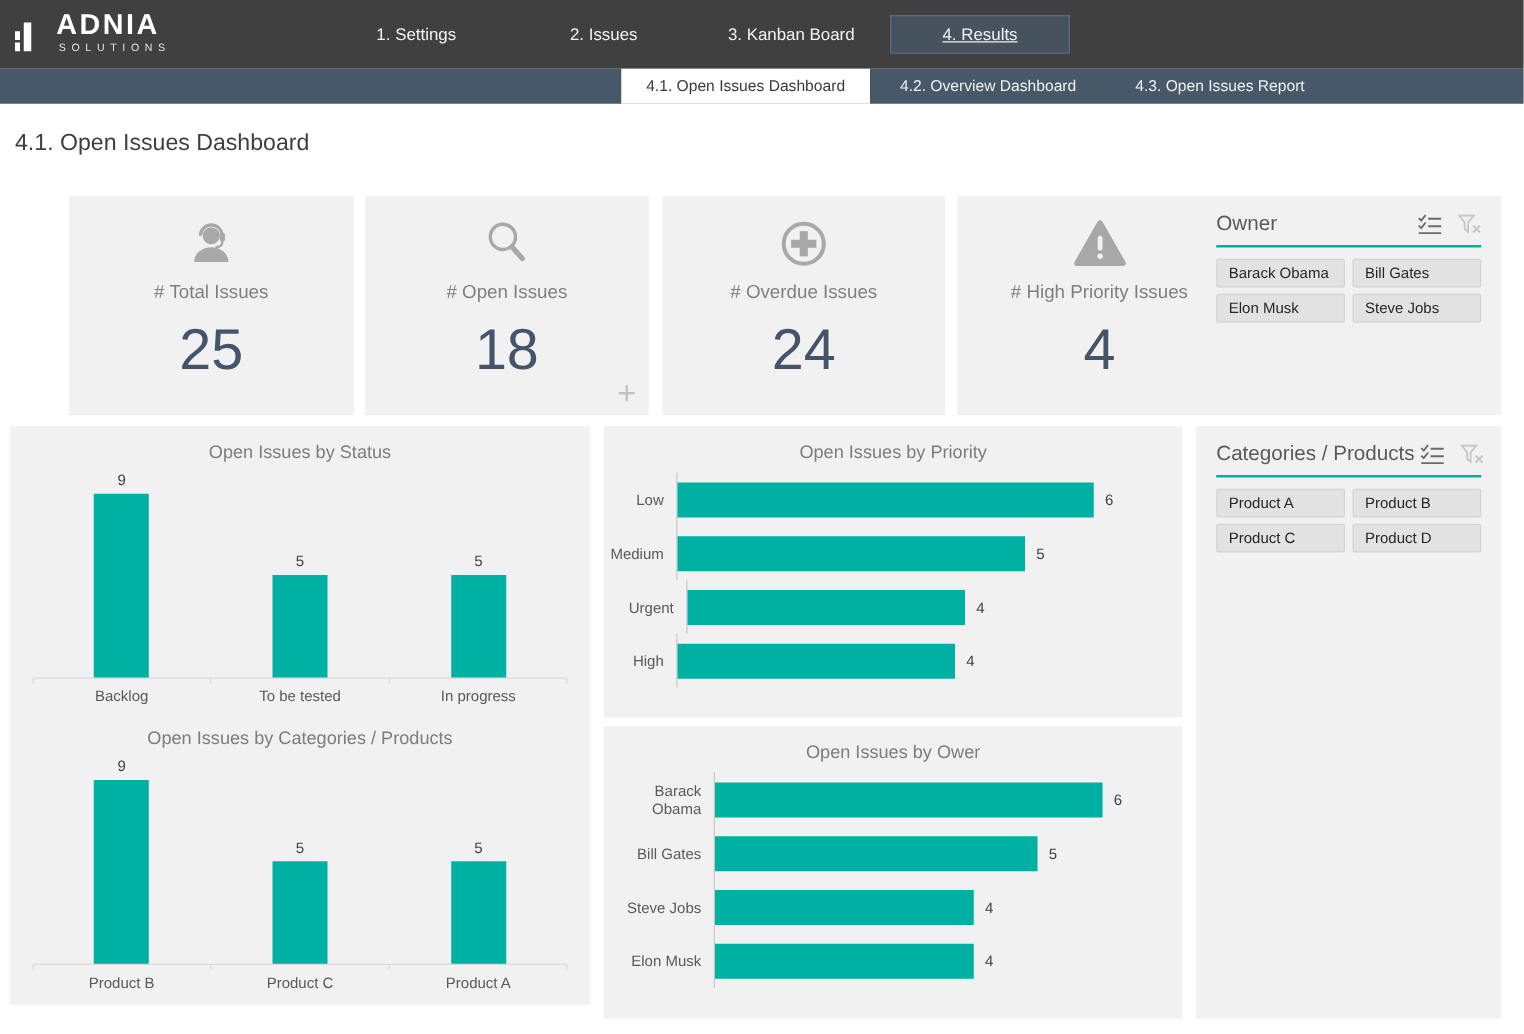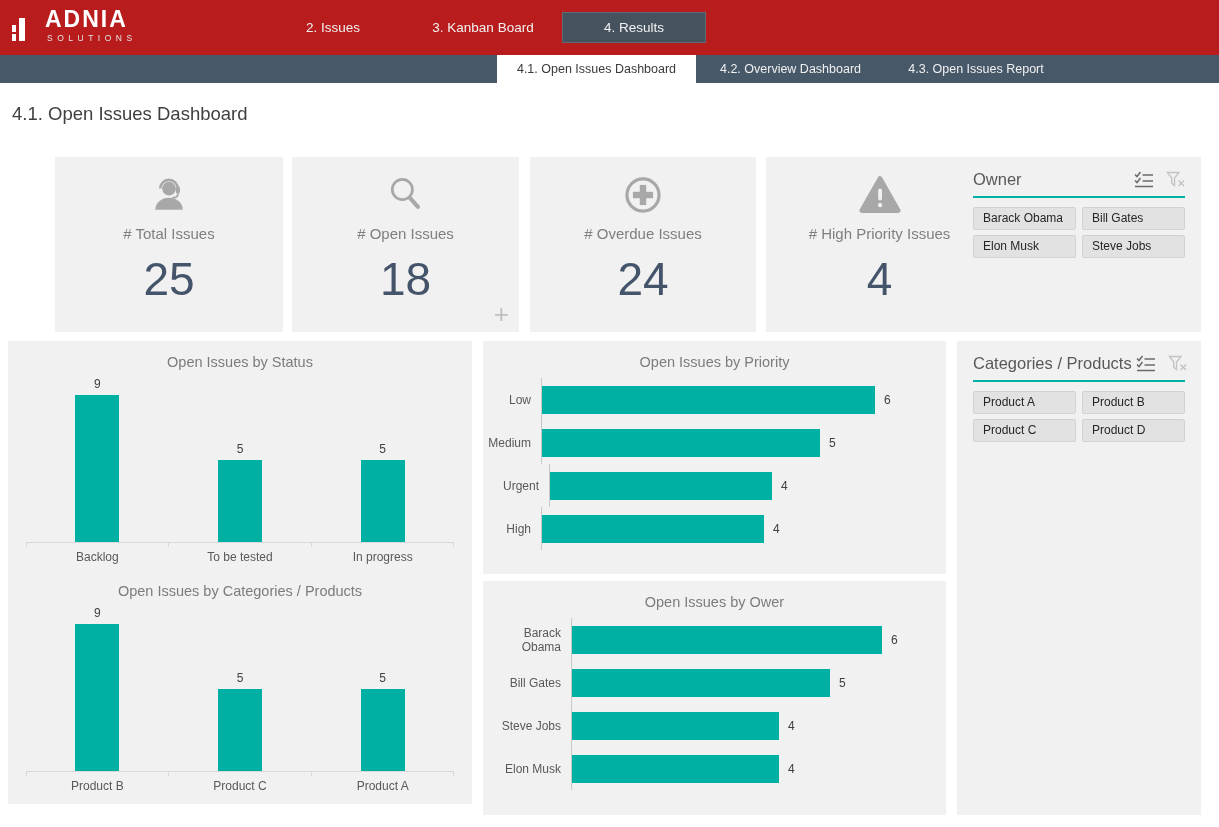--- a/index.html
+++ b/index.html
@@ -1,28 +1,28 @@
 <!DOCTYPE html>
 <html><head>
 <meta charset="utf-8">
 <style>
   * { margin:0; padding:0; box-sizing:border-box; }
   html,body { width:1219px; height:827px; background:#ffffff; overflow:hidden;
               font-family:"Liberation Sans", sans-serif; }
   body { position:relative; }
 
   
-  .topnav { position:absolute; left:0; top:0; width:1219px; height:55px; background:#b91c1c; }
+  .topnav { position:absolute; left:0; top:0; width:1219px; height:55px; background:#404040; }
   .logo { position:absolute; left:12px; top:7px; display:flex; align-items:flex-start; }
   .logo-icon { margin-top:6px; margin-right:7px; }
   .logo-text .brand { color:#ffffff; font-size:23px; font-weight:bold; letter-spacing:2px; line-height:24px; }
   .logo-text .sub { color:#e3e3e3; font-size:8.5px; letter-spacing:4.5px; margin-top:2px; margin-left:2px; }
   .mainnav { position:absolute; left:258px; top:0; height:55px; display:flex; }
   .nav-item { width:150px; text-align:center; line-height:55px; color:#f2f2f2; font-size:13.5px; cursor:pointer; }
-  .nav-item.active { line-height:29px; margin:12px 4px; width:144px; background:#46535F; border:1px solid #5d6a77; }
+  .nav-item.active { line-height:29px; margin:12px 4px; width:144px; background:#46535F; border:1px solid #5d6a77;text-decoration:underline; }
 
   
   .subnav { position:absolute; left:0; top:55px; width:1219px; height:28px; background:#475869; }
   .subtabs { position:absolute; left:497px; top:0; height:28px; display:flex; }
   .subtab { height:28px; line-height:28px; text-align:center; color:#f0f0f0; font-size:12.5px; cursor:pointer; }
   .subtab.active { background:#ffffff; color:#3a3a3a; }
 
   
   .page-title { position:absolute; left:12px; top:103px; font-size:18.5px; color:#3f3f3f; font-weight:400; }
 
@@ -78,20 +78,21 @@
       <rect x="0" y="12" width="4" height="7" fill="#ffffff"></rect>
       <rect x="0" y="21" width="4" height="7" fill="#ffffff"></rect>
       <rect x="7" y="5" width="6" height="23" fill="#ffffff"></rect>
     </svg>
     <div class="logo-text">
       <div class="brand">ADNIA</div>
       <div class="sub">SOLUTIONS</div>
     </div>
   </div>
   <nav class="mainnav">
+    <div class="nav-item">1. Settings</div>
     <div class="nav-item">2. Issues</div>
     <div class="nav-item">3. Kanban Board</div>
     <div class="nav-item active">4. Results</div>
   </nav>
 </header>
 
 <div class="subnav">
   <div class="subtabs">
     <div class="subtab active" style="width:199px">4.1. Open Issues Dashboard</div>
     <div class="subtab" style="width:189px">4.2. Overview Dashboard</div>

